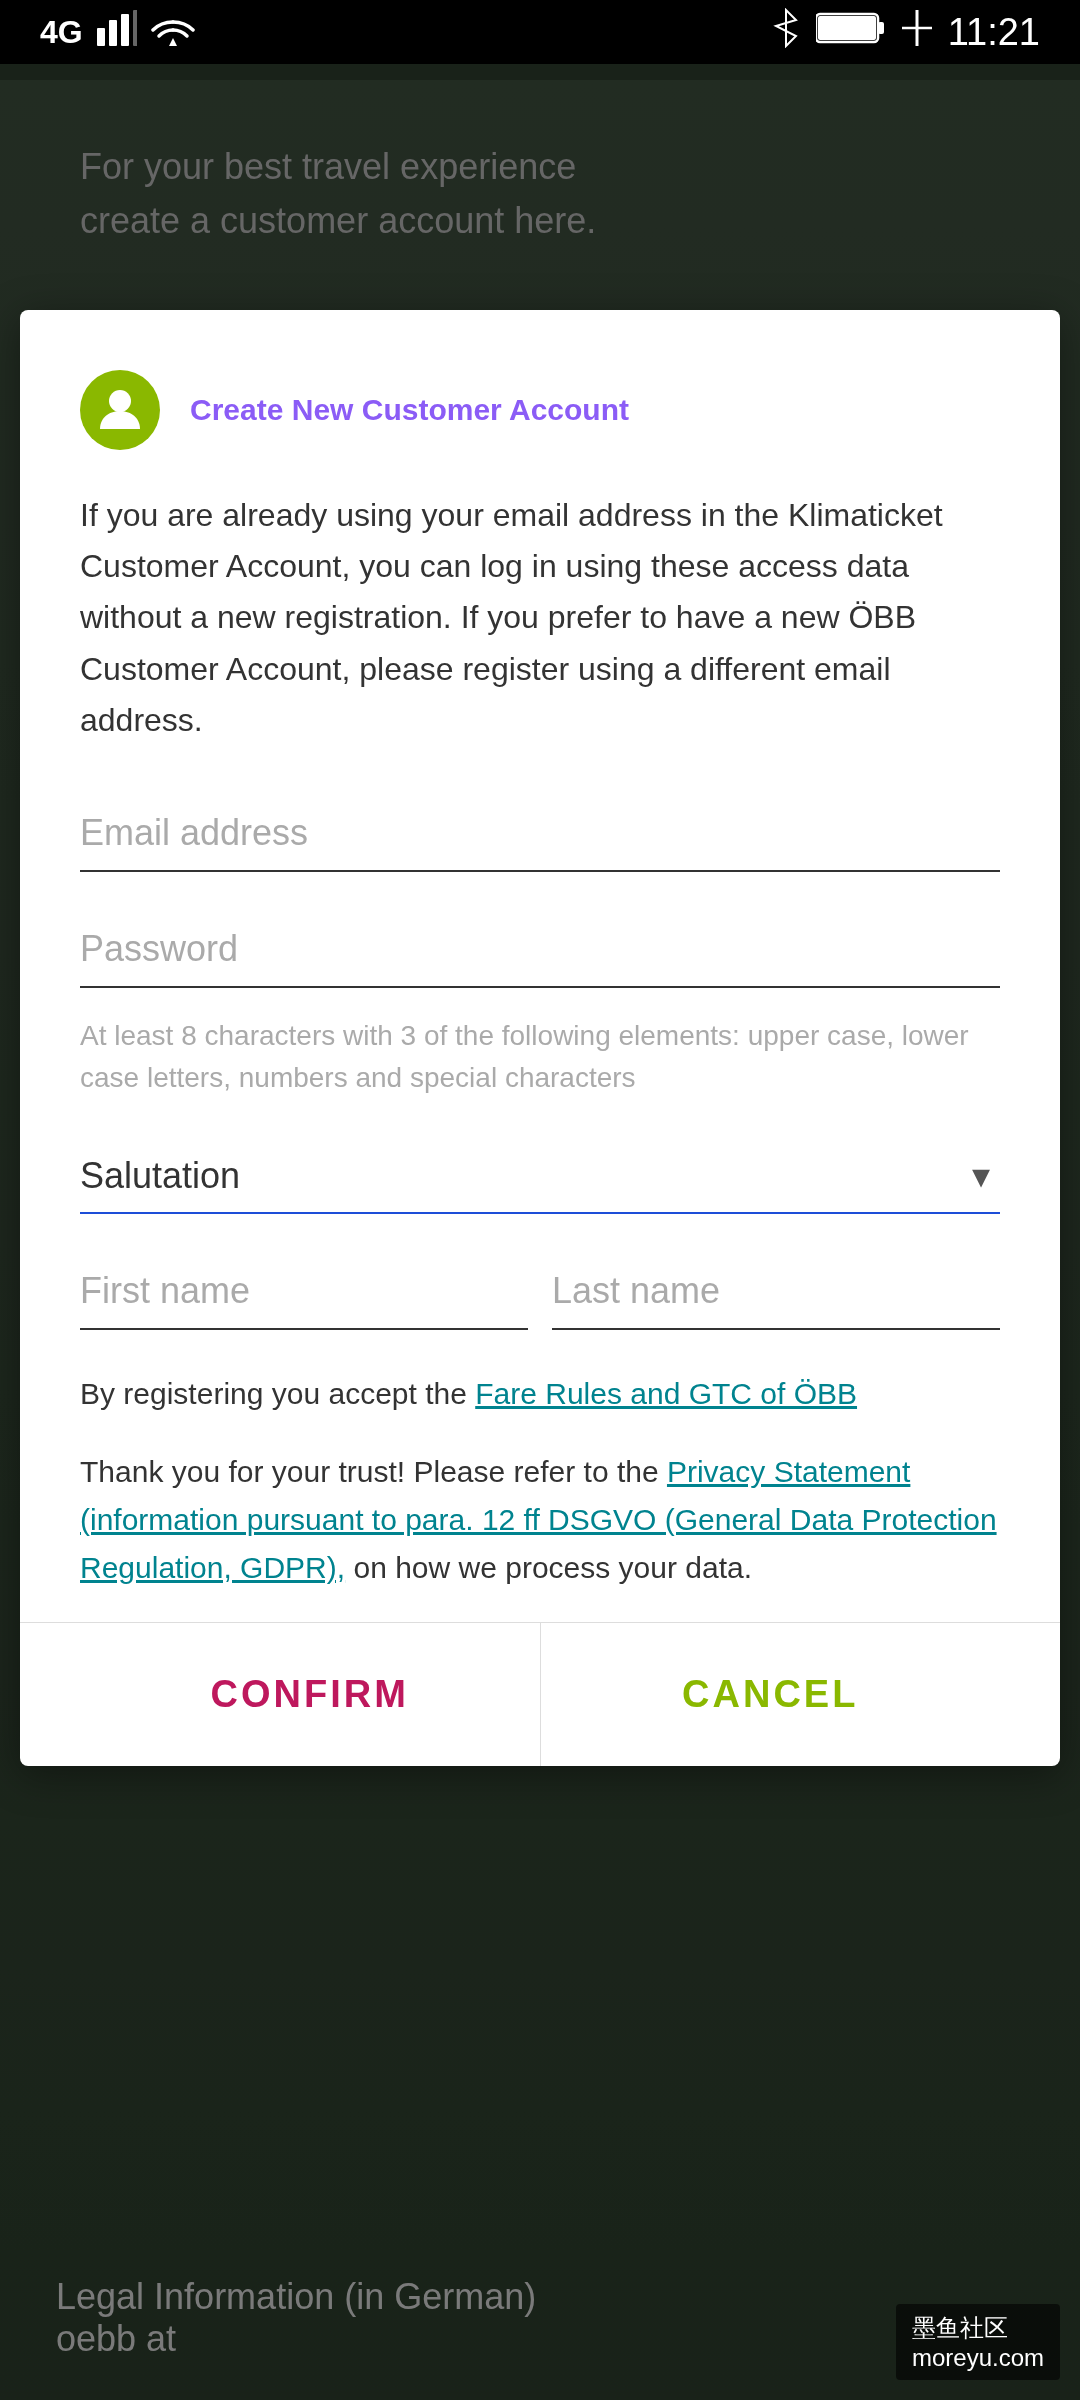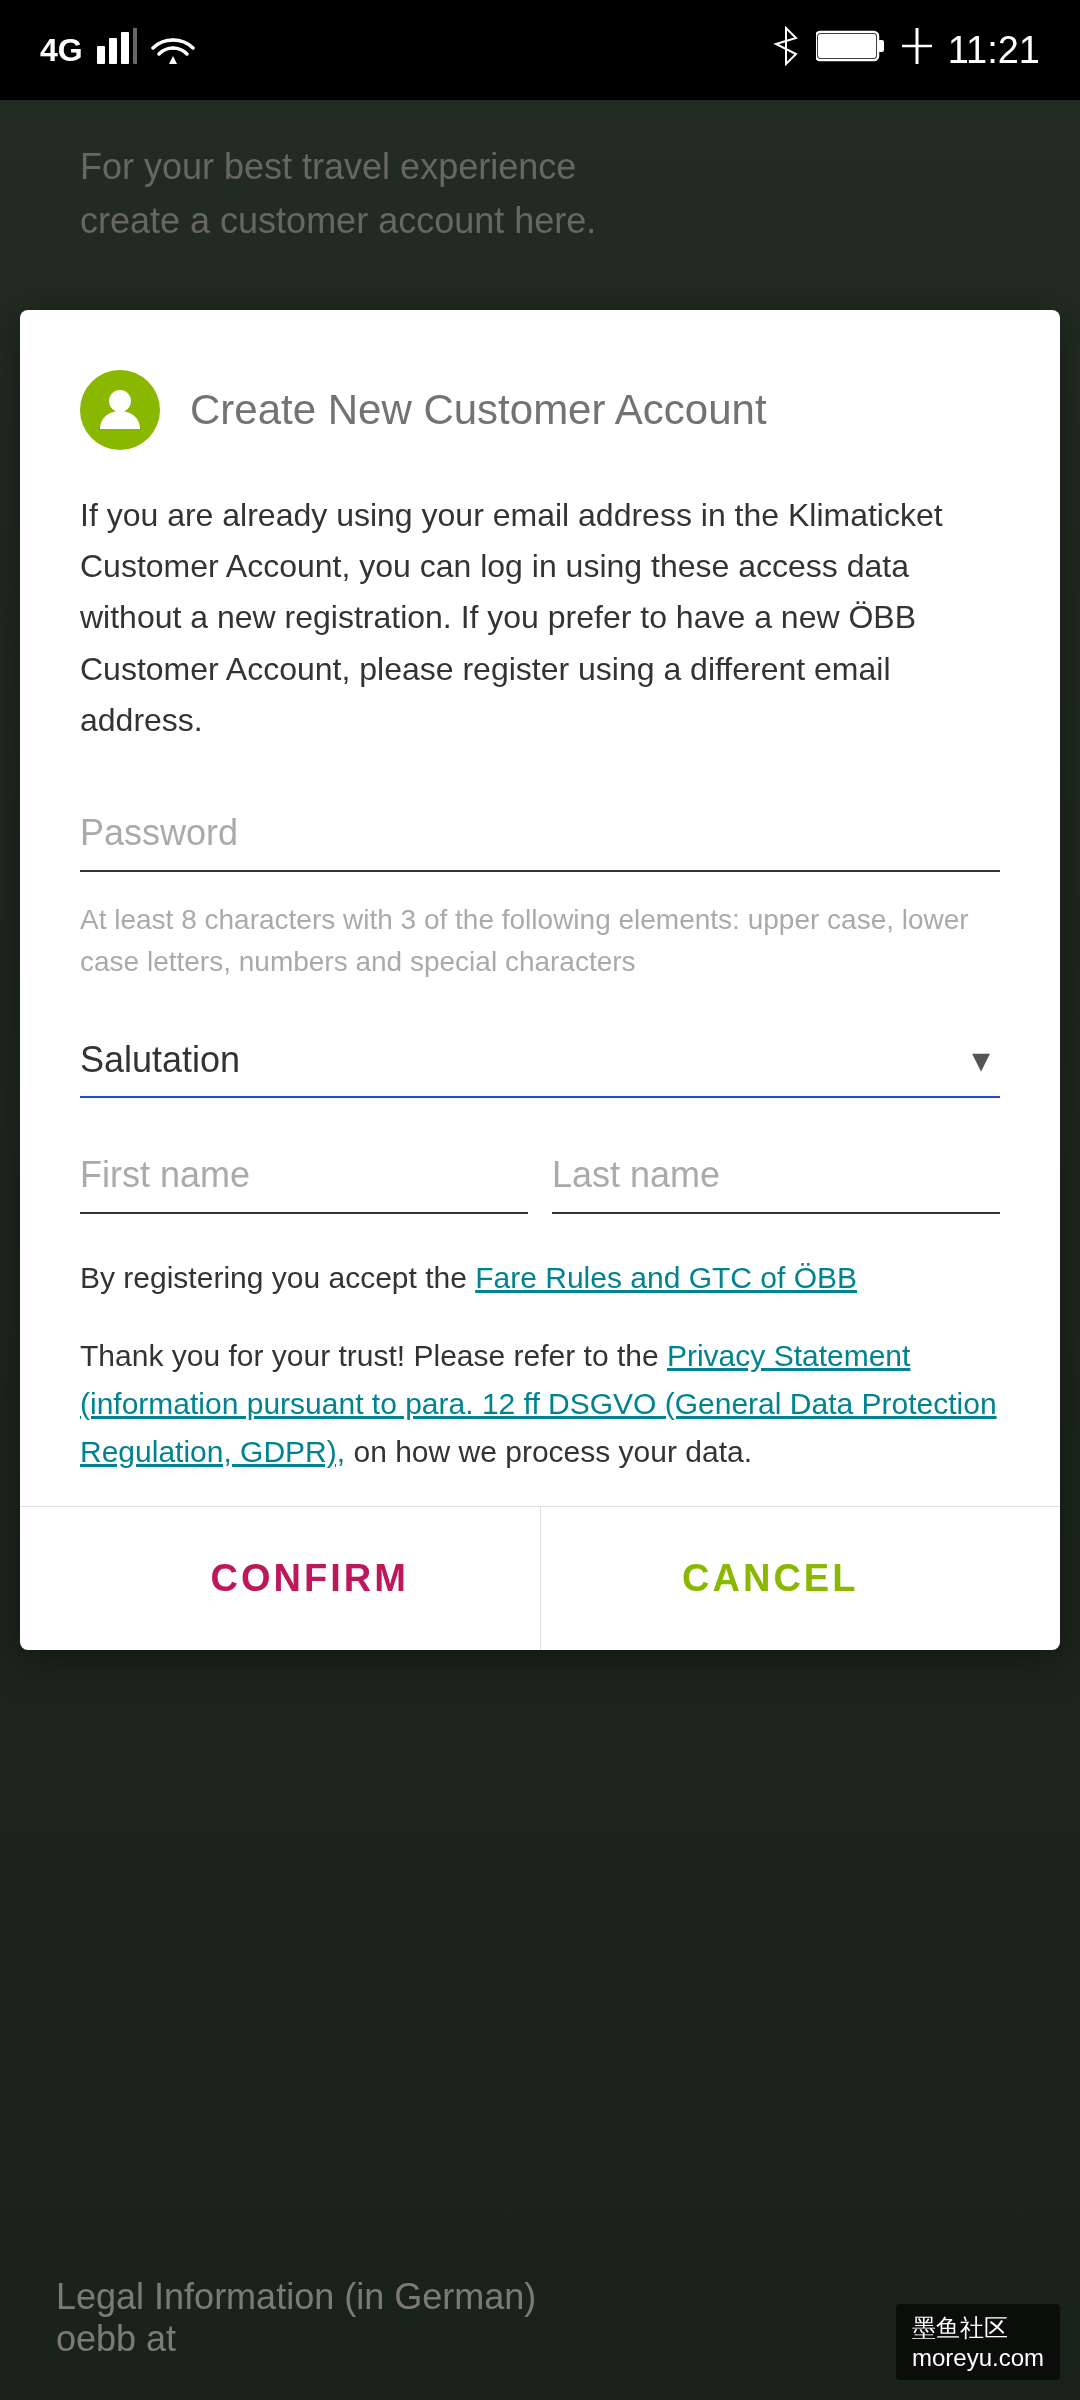--- a/index.html
+++ b/index.html
@@ -10,21 +10,21 @@
       height: 2400px;
       font-family: 'Segoe UI', Arial, sans-serif;
       background: #2a3a2a;
       position: relative;
       overflow: hidden;
     }
 
     
     .status-bar {
       width: 100%;
-      height: 100px;
+      height: 64px;
       background: #000;
       display: flex;
       align-items: center;
       justify-content: space-between;
       padding: 0 40px;
       position: relative;
       z-index: 100;
     }
 
     .status-left {
@@ -139,23 +139,23 @@
       justify-content: center;
       flex-shrink: 0;
     }
 
     .user-icon-svg {
       width: 50px;
       height: 50px;
     }
 
     .modal-title {
-      color: #737373;
-      font-size: 42px;
-      font-weight: 400;
+      color: #8b5cf6;
+      font-size: 30px;
+      font-weight: 700;
       line-height: 1.2;
     }
 
     .modal-description {
       color: #333;
       font-size: 32px;
       line-height: 1.6;
       margin-bottom: 50px;
     }
 
@@ -371,20 +371,23 @@
       <svg class="user-icon-svg" viewBox="0 0 50 50" fill="white">
         <circle cx="25" cy="16" r="11"></circle>
         <path d="M5 44 C5 32 15 26 25 26 C35 26 45 32 45 44 Z"></path>
       </svg>
     </div>
     <h2 class="modal-title">Create New Customer Account</h2>
   </div>
 
   <p class="modal-description">If you are already using your email address in the Klimaticket Customer Account, you can log in using these access data without a new registration. If you prefer to have a new ÖBB Customer Account, please register using a different email address.</p>
 
+  <div class="form-group">
+    <input type="email" class="form-input" placeholder="Email address" style="">
+  </div>
 
   <div class="form-group">
     <input type="password" class="form-input" placeholder="Password" style="">
     <p class="form-hint">At least 8 characters with 3 of the following elements: upper case, lower case letters, numbers and special characters</p>
   </div>
 
   <div class="select-wrapper">
     <select class="form-select">
       <option>Salutation</option>
       <option>Mr.</option>

